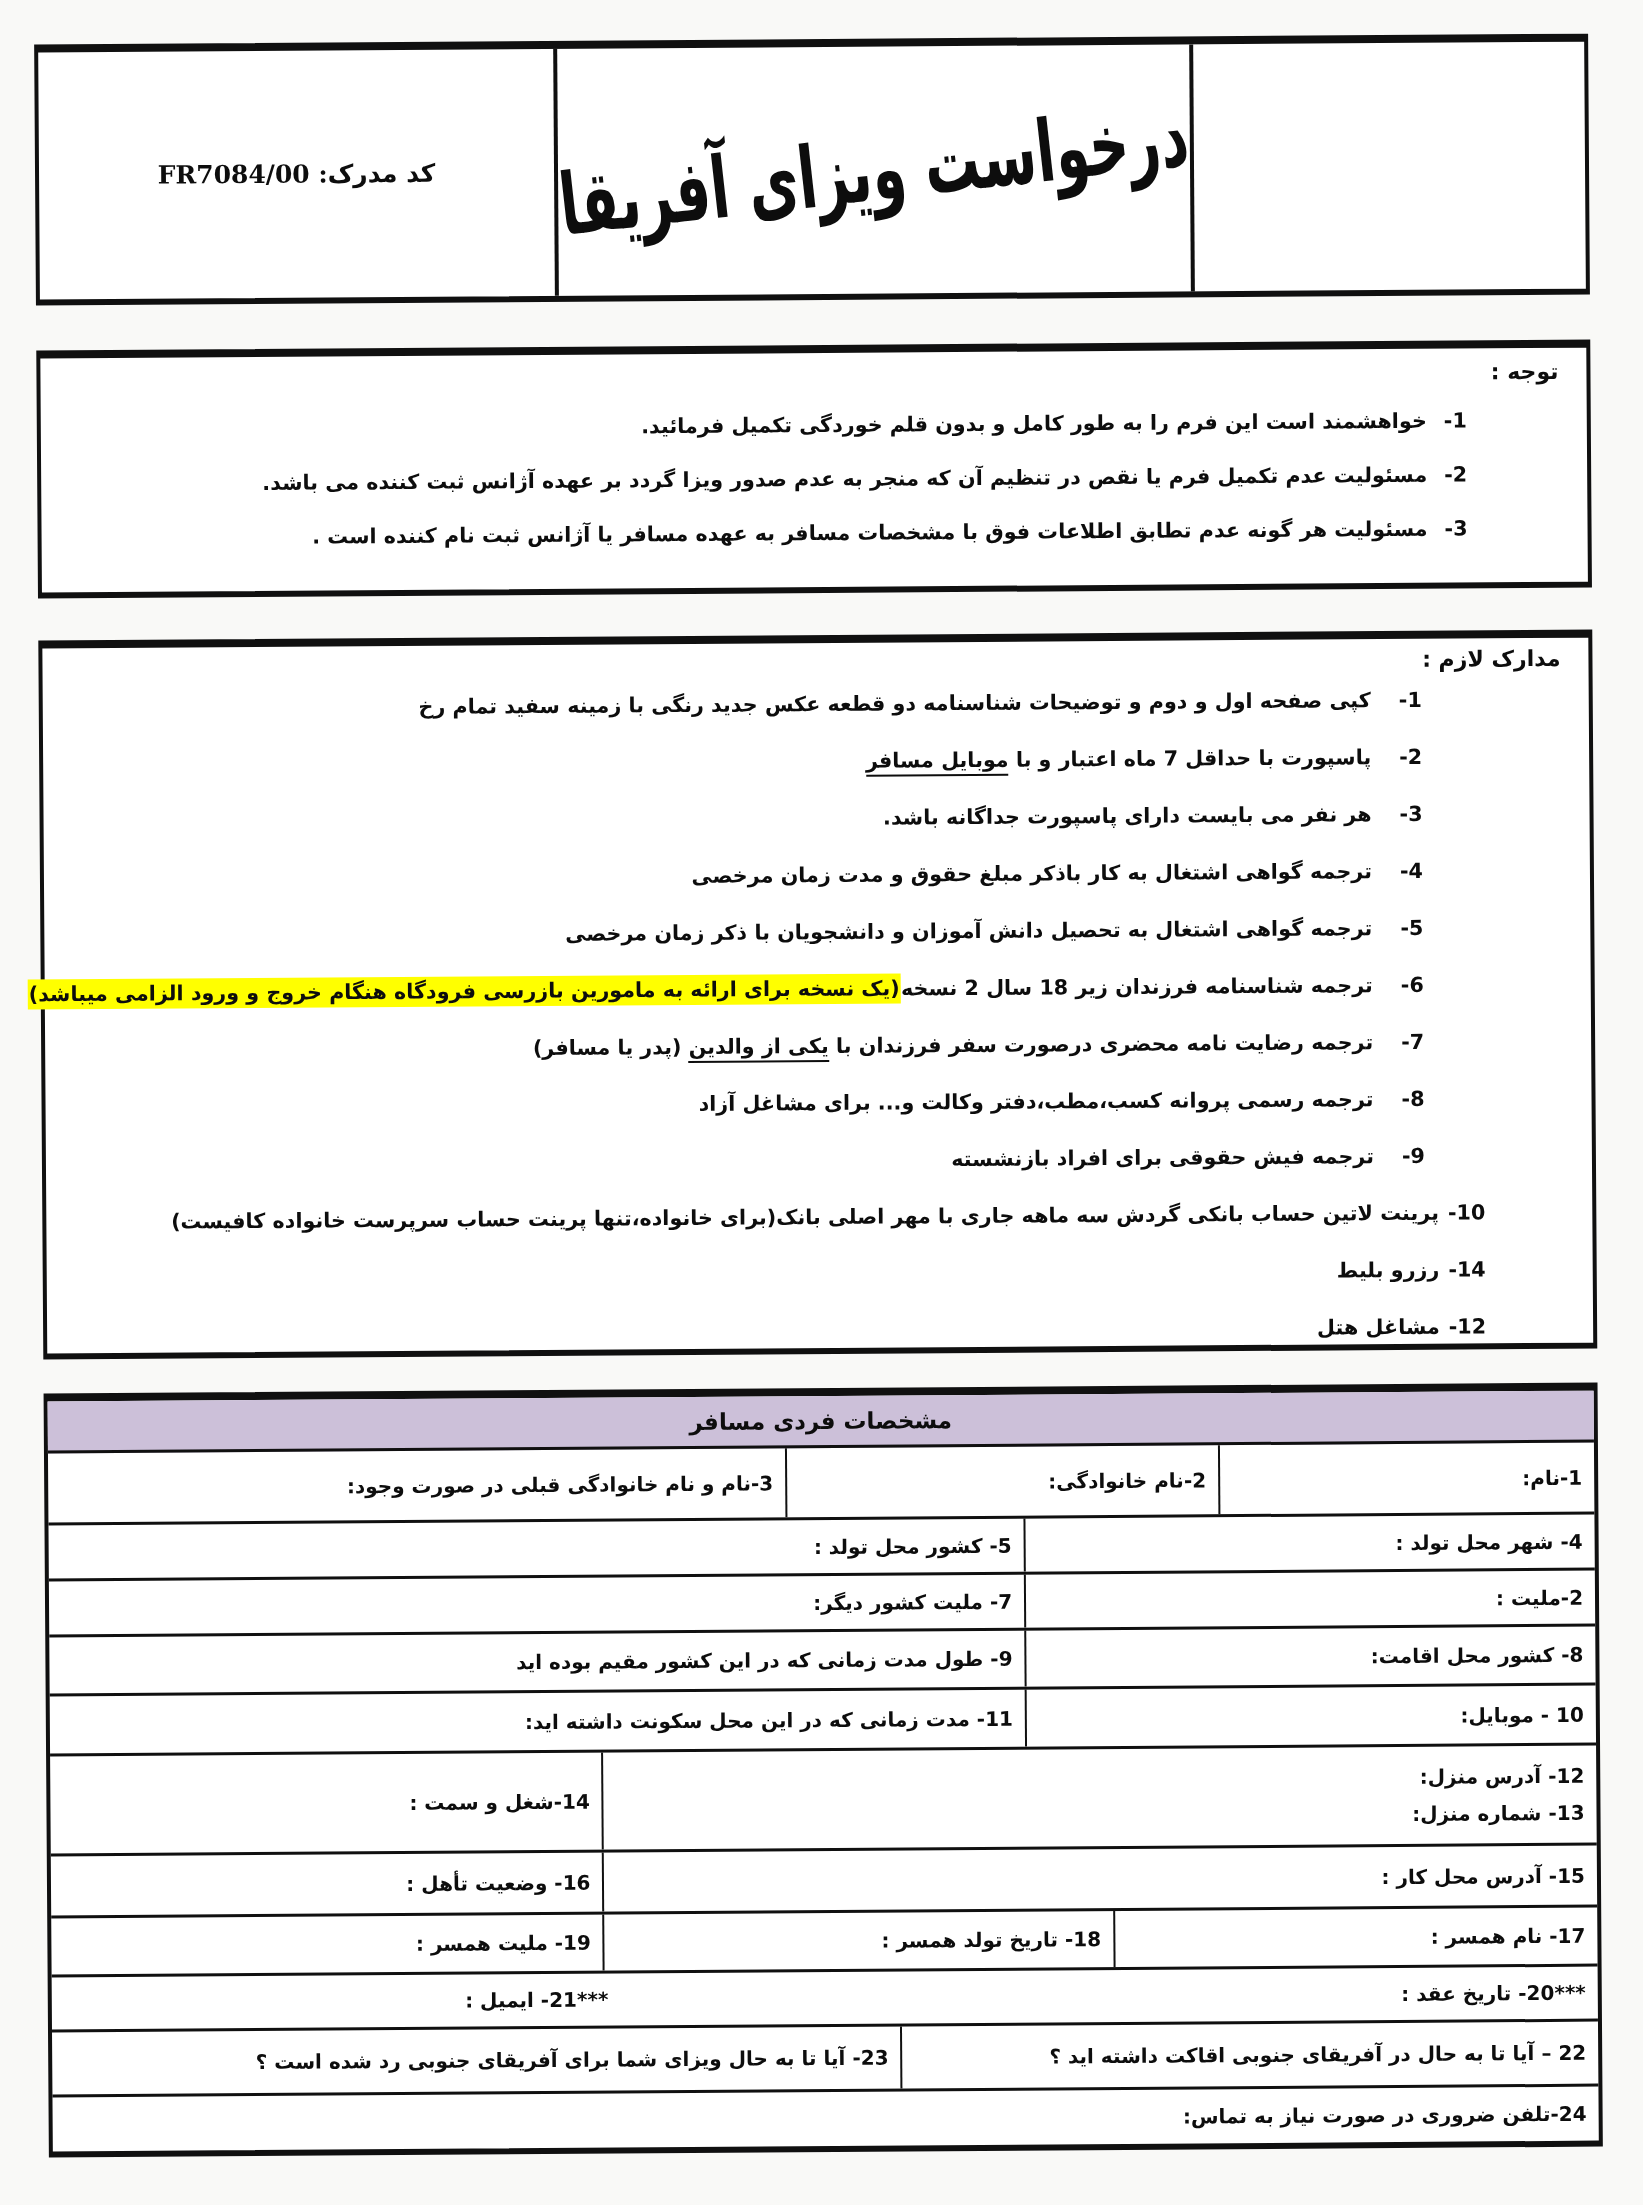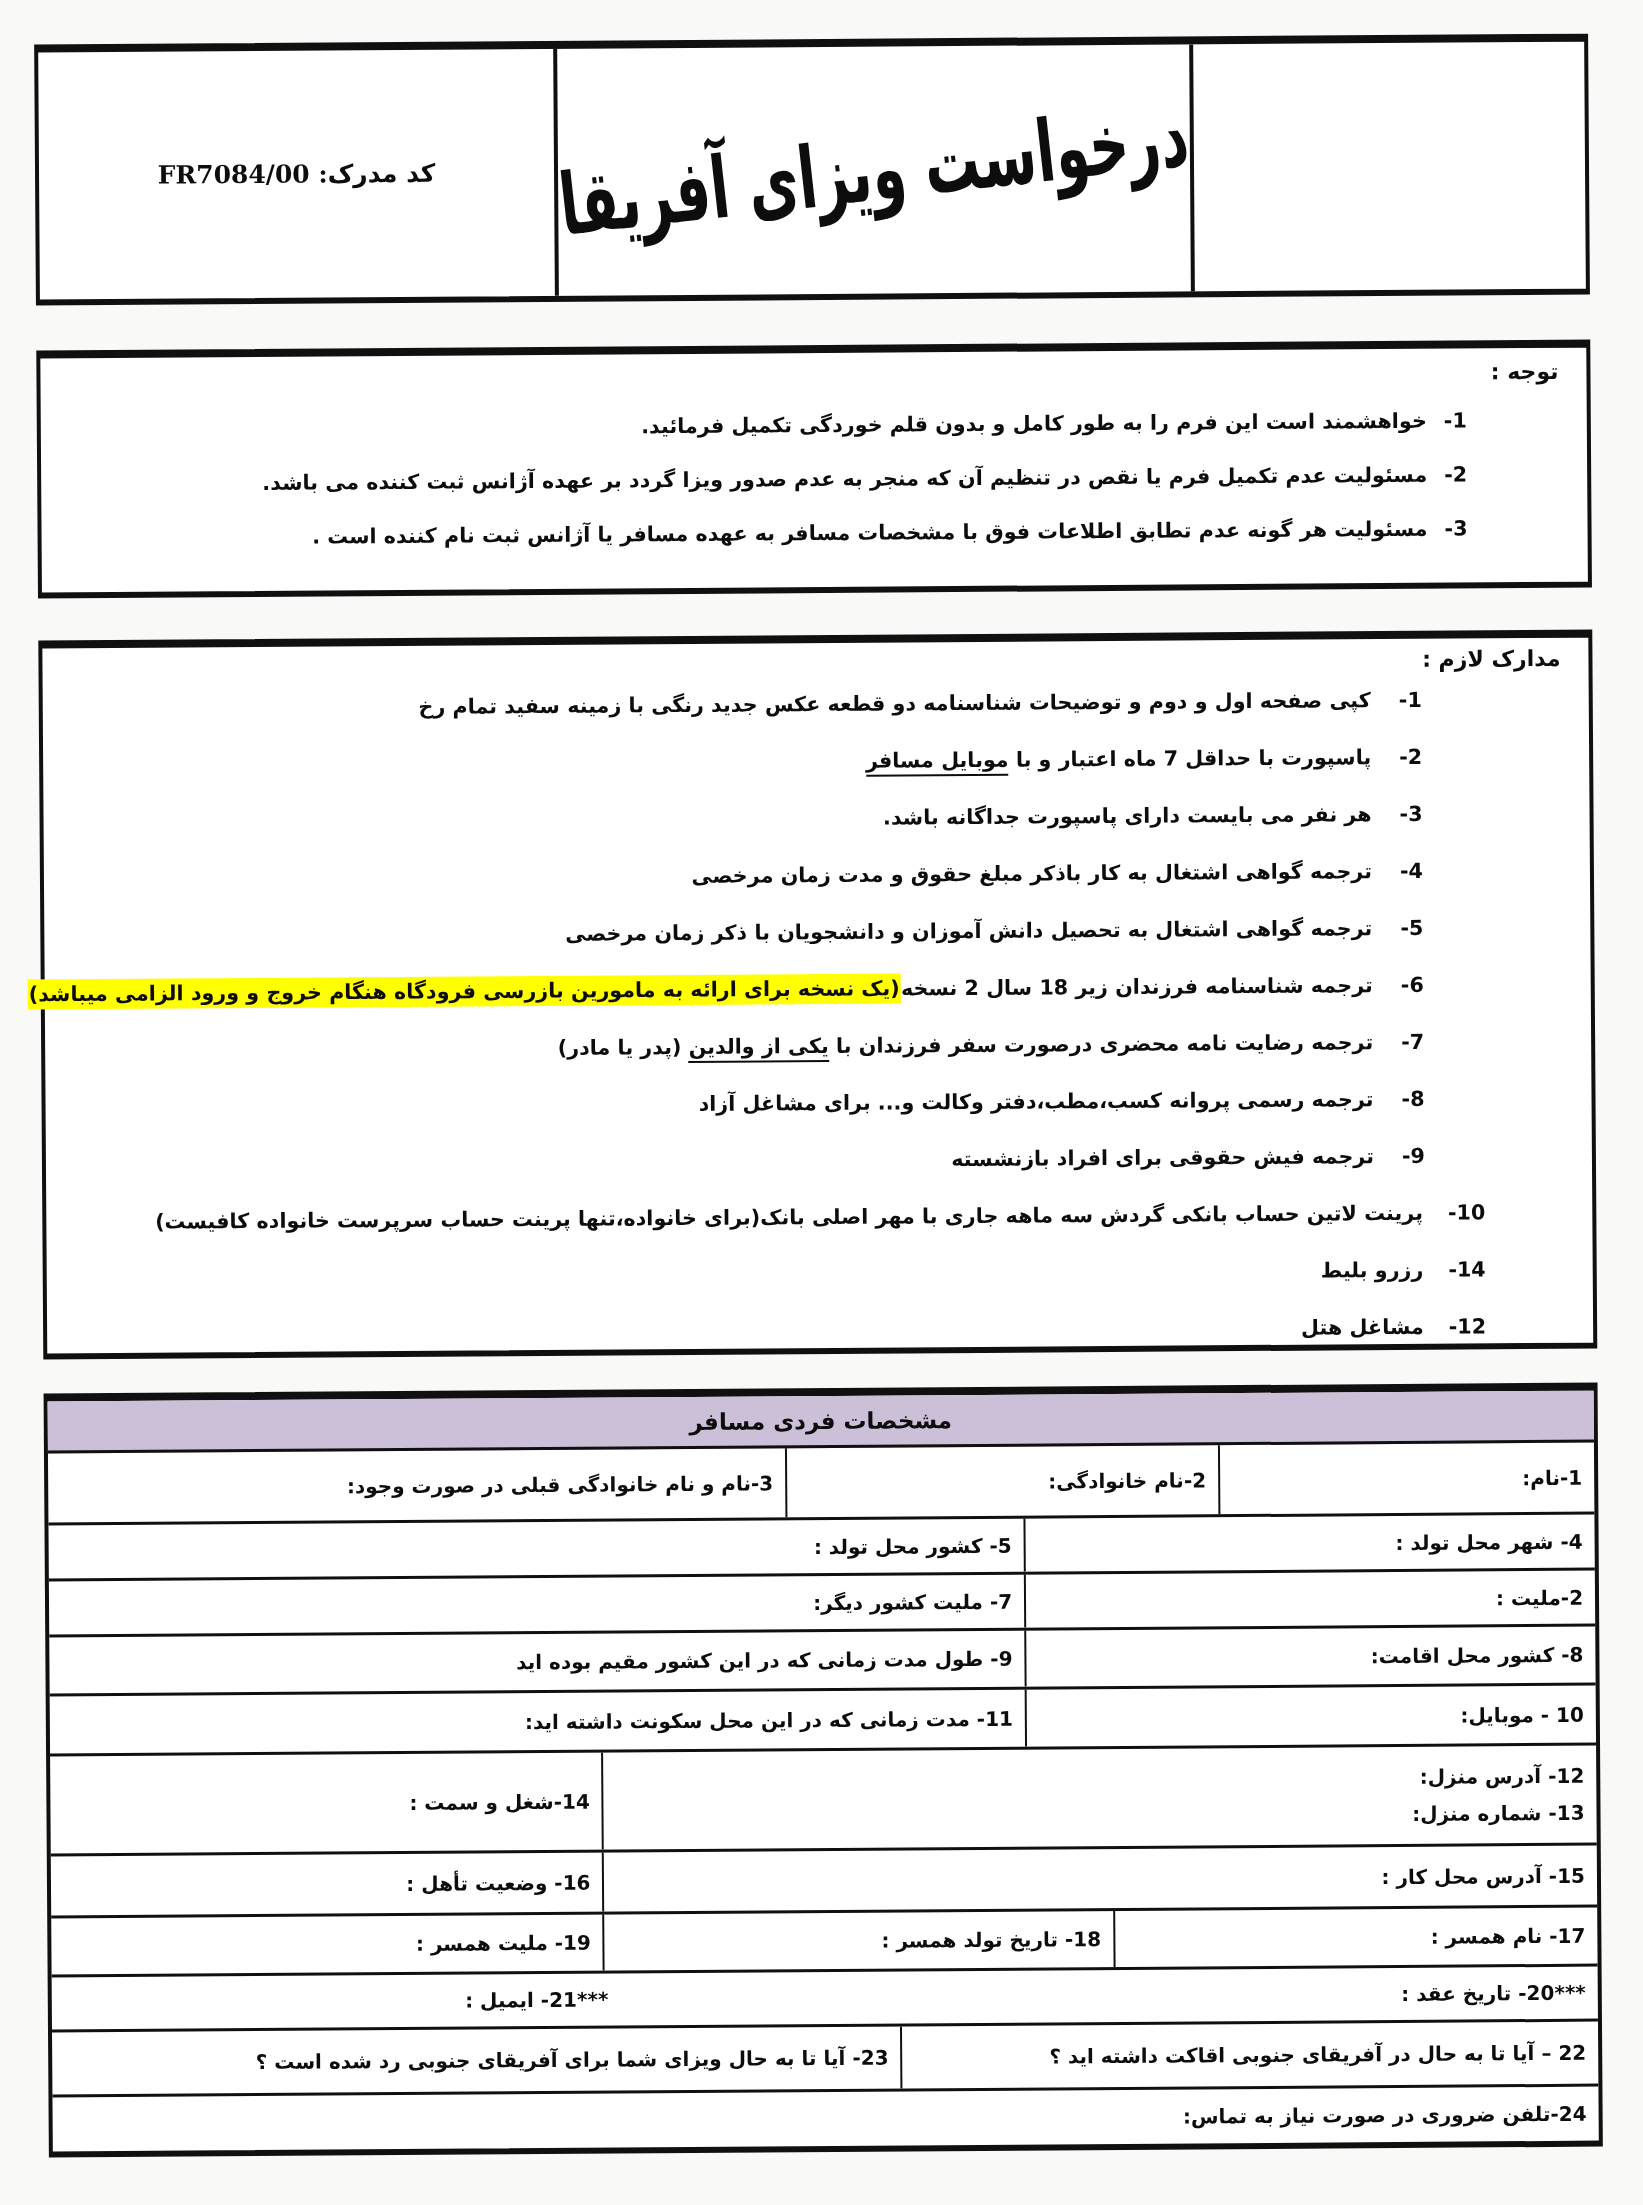--- a/index.html
+++ b/index.html
@@ -19,21 +19,21 @@
   
   .sec-title{font-size:22px;font-weight:bold;}
   #notice-box{top:345px;height:248px;padding:10.7px 28px 0 13.3px;}
   .notice-list{padding:9.3px 92px 0 0;}
   .n-item{line-height:54px;font-size:20.7px;font-weight:bold;white-space:nowrap;}
   .num{display:inline-block;min-width:40px;text-align:right;}
   #docs-box{top:635px;height:719px;padding:8px 28px 0 13.3px;}
   .doc-item{line-height:57px;font-size:20.7px;font-weight:bold;white-space:nowrap;padding-right:139px;}
   .doc-item .num{min-width:51px;}
   .doc-item.near{padding-right:79px;}
-  .doc-item.near .num{min-width:0;margin-left:25px;}
+  .doc-item.near .num{min-width:0;margin-left:9px;}
   .hl{background:#ffff00;padding:2.7px 1.3px;}
   .ul{border-bottom:2.7px solid #0d0d0d;padding-bottom:2px;}
   
   #personal-table{top:1388px;height:764px;padding:0;}
   .t-title{height:52px;background:#ccc0d9;border-bottom:3.3px solid #101010;box-sizing:border-box;
            display:flex;align-items:center;justify-content:center;font-size:23px;font-weight:bold;}
   .t-row{display:flex;direction:rtl;border-bottom:3.3px solid #101010;box-sizing:border-box;}
   .t-row.last{border-bottom:none;}
   .t-cell{box-sizing:border-box;display:flex;align-items:center;
           padding:0 12px 0 5.3px;font-size:20px;font-weight:bold;}
@@ -70,21 +70,21 @@
 
   <div class="box" id="docs-box">
     <div class="sec-title">مدارک لازم :</div>
     <div>
       <div class="doc-item"><span class="num">1-</span><span>کپی صفحه اول و دوم و توضیحات شناسنامه دو قطعه عکس جدید رنگی  با زمینه سفید تمام رخ</span></div>
       <div class="doc-item"><span class="num">2-</span><span>پاسپورت با حداقل 7 ماه اعتبار و با </span><span class="ul">موبایل مسافر</span></div>
       <div class="doc-item"><span class="num">3-</span><span>هر نفر می بایست دارای پاسپورت جداگانه باشد.</span></div>
       <div class="doc-item"><span class="num">4-</span><span>ترجمه گواهی اشتغال به کار باذکر مبلغ حقوق و مدت زمان مرخصی</span></div>
       <div class="doc-item"><span class="num">5-</span><span>ترجمه گواهی اشتغال به تحصیل دانش آموزان و دانشجویان با ذکر زمان مرخصی</span></div>
       <div class="doc-item"><span class="num">6-</span><span>ترجمه شناسنامه فرزندان زیر 18 سال 2 نسخه</span><span class="hl">(یک نسخه برای ارائه به مامورین بازرسی فرودگاه هنگام خروج و ورود الزامی میباشد)</span></div>
-      <div class="doc-item"><span class="num">7-</span><span>ترجمه رضایت نامه محضری درصورت سفر فرزندان با </span><span class="ul">یکی از والدین</span><span> (پدر یا مادر)</span></div>
+      <div class="doc-item"><span class="num">7-</span><span>ترجمه رضایت نامه محضری درصورت سفر فرزندان با </span><span class="ul">یکی از والدین</span><span> (پدر یا مسافر)</span></div>
       <div class="doc-item"><span class="num">8-</span><span>ترجمه رسمی پروانه کسب،مطب،دفتر وکالت و... برای مشاغل آزاد</span></div>
       <div class="doc-item"><span class="num">9-</span><span>ترجمه فیش حقوقی برای افراد بازنشسته</span></div>
       <div class="doc-item near"><span class="num">10-</span><span>پرینت لاتین حساب بانکی گردش سه ماهه جاری با مهر اصلی بانک(برای خانواده،تنها پرینت  حساب سرپرست خانواده کافیست)</span></div>
       <div class="doc-item near"><span class="num">14-</span><span>رزرو بلیط</span></div>
       <div class="doc-item near"><span class="num">12-</span><span>مشاغل هتل</span></div>
     </div>
   </div>
 
   <div class="box" id="personal-table">
     <div class="t-title">

